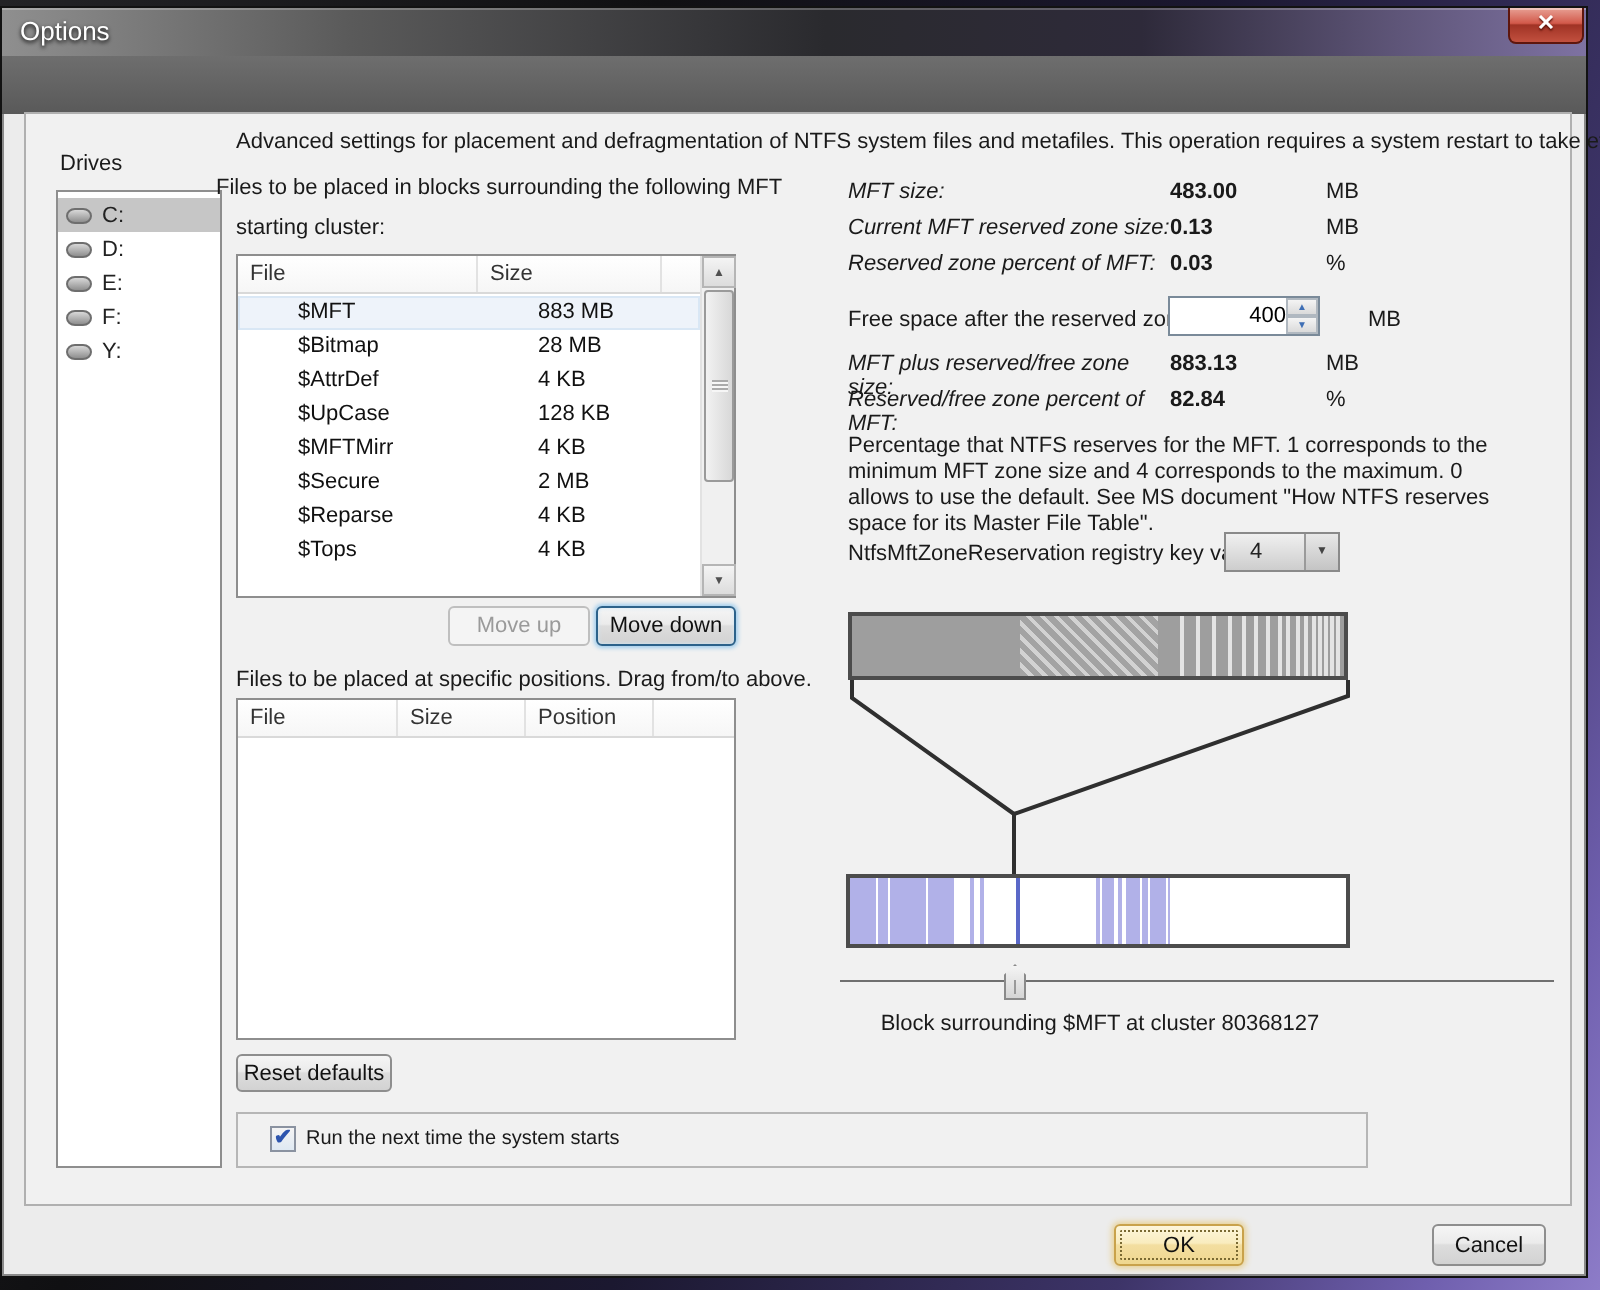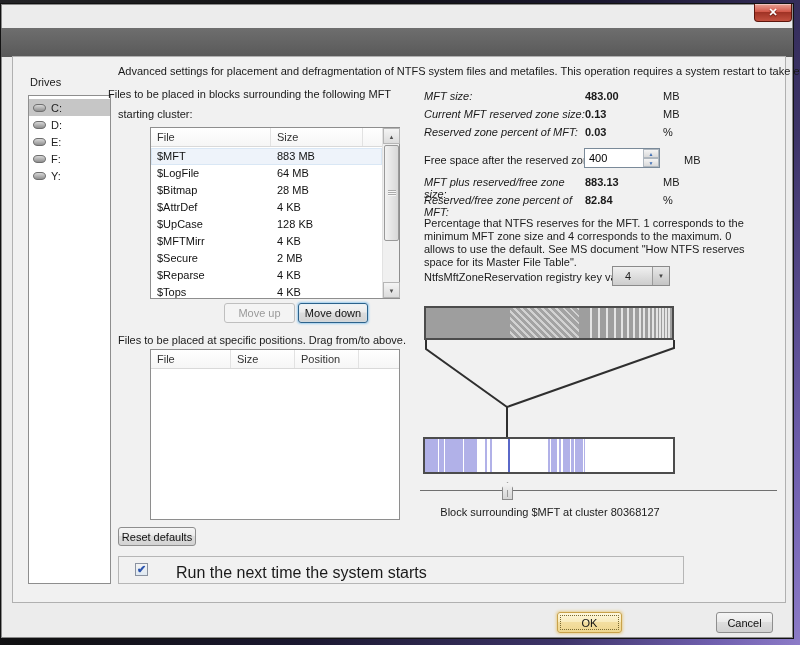--- a/index.html
+++ b/index.html
@@ -29,26 +29,26 @@
   .tabpage { position:absolute; left:12px; top:56px; width:774px; height:547px;
              background:#f1f1f1; border:1px solid #b0b0b0; }
   .lbl { position:absolute; font-size:11px; color:#1a1a1a; white-space:nowrap; }
   .listbox { position:absolute; background:#ffffff; border:1px solid #8e8e8e; padding-top:3px; }
   .drive-item { height:17px; display:flex; align-items:center; padding-left:4px; font-size:11px; color:#222; cursor:pointer; }
   .drive-item.sel { background:#c6c6c6; }
   .drive-icon { width:13px; height:8px; margin-right:5px; border:1px solid #6e6e6e; border-radius:45%/65%;
                 background: linear-gradient(180deg,#d8d8d8,#8f8f8f); }
   .tinput { position:absolute; border:1px solid #7a8a99; background:#fff; font-family:"Liberation Sans",sans-serif;
             font-size:11px; padding-left:4px; color:#111; }
-  .listwrap { position:absolute; background:#ffffff; border:1px solid #8e8e8e;margin-left:32px; }
+  .listwrap { position:absolute; background:#ffffff; border:1px solid #8e8e8e; }
   .lheader { height:19px; display:flex; border-bottom:1px solid #d9d9d9; background:linear-gradient(180deg,#ffffff,#f6f6f6); }
   .hc { font-size:11px; color:#333; line-height:18px; padding-left:6px; border-right:1px solid #e2e2e2; cursor:pointer; }
   .hc-last { flex:1; border-right:none; cursor:default; }
   .rows { position:absolute; left:0; top:20px; right:17px; bottom:0; overflow:hidden; }
-  .lrow { height:17px; display:flex; font-size:11px; color:#111; line-height:16px; cursor:pointer; }
+  .lrow { height:17px; display:flex; font-size:11px; color:#111; line-height:16px; cursor:pointer;padding-left:24px; }
   .lrow.sel { background:#eef3fa; box-shadow: inset 0 0 0 1px #d9e7f5; }
   .lrow .c1 { width:120px; padding-left:6px; }
   .lrow .c2 { padding-left:6px; }
   .vscroll { position:absolute; top:0; right:0; bottom:0; width:17px; background:#f0f0f0; border-left:1px solid #e2e2e2; }
   .sarrow { position:absolute; left:0; width:17px; height:16px; text-align:center; font-size:6px; color:#505050;
             line-height:16px; background:linear-gradient(180deg,#f4f4f4,#dcdcdc); border:1px solid #b5b5b5; cursor:pointer; }
   .sarrow.up { top:0; } .sarrow.down { bottom:0; }
   .sthumb { position:absolute; left:1px; top:17px; width:15px; height:96px; border:1px solid #9a9a9a; border-radius:2px;
             background:linear-gradient(90deg,#f2f2f2,#d8d8d8); cursor:pointer; }
   .grip { position:absolute; left:3px; top:44px; width:8px; height:6px;
@@ -60,21 +60,21 @@
   .btn.focusblue { border-color:#2c628b; box-shadow:0 0 2px 1px #9ecdee, inset 0 0 2px #cfe8f8; }
   .btn.ok { border-color:#c9a24b; background:linear-gradient(180deg,#fdf6dc 0%,#f9ecbe 45%,#f3deA0 50%,#efd78f 100%);
             box-shadow:0 0 3px 1px #e8cf8e; }
   .btn.ok::after { content:""; position:absolute; inset:2px; border:1px dotted #7a6a33; border-radius:1px; }
   .srow { height:18px; display:flex; font-size:11px; color:#1a1a1a; }
   .slabel { width:161px;font-style:italic; }
   .svalue { width:78px; font-weight:bold; }
   .sunit  { }
   .spinner { position:absolute; left:584px; top:148px; width:76px; height:20px; border:1px solid #7a8a99; background:#fff; }
   .spinner input { position:absolute; left:0; top:0; width:58px; height:18px; border:none; font-family:"Liberation Sans",sans-serif;
-                   font-size:11px; padding-left:4px; outline:none; }
+                   font-size:11px; padding-left:4px; outline:none;text-align:right; }
   .spinbtns { position:absolute; right:0; top:0; width:16px; height:18px; }
   .spinbtn { position:absolute; left:0; width:16px; height:9px; font-size:5px; color:#3f6fb5; text-align:center; line-height:9px;
              background:linear-gradient(180deg,#f4f4f4,#dadada); border:1px solid #b0b8c0; cursor:pointer; }
   .spinbtn.up { top:0; } .spinbtn.dn { bottom:0; }
   .note { position:absolute; left:424px; top:217px; width:340px; font-size:11px; line-height:13px; color:#1a1a1a; }
   .dropdown { position:absolute; left:612px; top:266px; width:58px; height:20px; border:1px solid #8a8a8a;
               background:linear-gradient(180deg,#f0f0f0,#cdcdcd); font-size:11px; cursor:pointer; }
   .dropdown .val { position:absolute; left:12px; top:3px; color:#222; }
   .dropdown .arrowbox { position:absolute; right:0; top:0; width:17px; height:18px; border-left:1px solid #9a9a9a;
                         text-align:center; font-size:6px; line-height:18px; color:#444;
@@ -87,29 +87,32 @@
   .cbar .stripe.dark { background:#5a68c8; }
   .slidertrack { position:absolute; left:420px; top:490px; width:357px; height:1px; background:#707070; }
   .sliderthumb { position:absolute; left:502px; top:482px; width:11px; height:18px; background:linear-gradient(180deg,#f4f4f4,#d5d5d5);
                  border:1px solid #8a8a8a; clip-path: polygon(50% 0, 100% 30%, 100% 100%, 0 100%, 0 30%); cursor:pointer; }
   .sliderthumb::after { content:""; position:absolute; left:4px; top:7px; width:1px; height:7px; background:#9a9a9a; }
   .caption { position:absolute; left:424px; top:506px; width:252px; text-align:center; font-size:11px; color:#1a1a1a; }
   .groupbox { position:absolute; left:118px; top:556px; width:566px; height:28px; border:1px solid #b6b6b6; }
   .checkbox { position:absolute; left:16px; top:6px; width:13px; height:13px; border:1px solid #8a92a0;
               background:linear-gradient(180deg,#f4f4f4,#dfe9f2); font-size:11px; line-height:11px; text-align:center;
               color:#2d55ae; font-weight:bold; cursor:pointer; }
-  .cbl { position:absolute; left:34px; top:7px; font-size:16px; color:#1a1a1a; white-space:nowrap; cursor:pointer;margin-left:23px; }
+  .cbl { position:absolute; left:34px; top:7px; font-size:10px; color:#1a1a1a; white-space:nowrap; cursor:pointer; }
   svg.funnel { position:absolute; left:420px; top:340px; }
 </style>
 </head>
 <body>
 
 <div class="screen">
 
   <div class="window"></div>
+  <div class="titlebar">
+    <span class="title">Options</span>
+  </div>
   <div class="closebtn">
     <span>✕</span>
   </div>
 
   <div class="darkband"></div>
   <div class="tabpage"></div>
 
   <div class="lbl" style="left:118px;top:65px">Advanced settings for placement and defragmentation of NTFS system files and metafiles. This operation requires a system restart to take effect.</div>
 
   <div class="lbl" style="left:30px;top:76px">Drives</div>
@@ -142,24 +145,20 @@
   <div class="listwrap" style="left:118px;top:127px;width:250px;height:172px">
     <div class="lheader">
       <span class="hc" style="width:120px">File</span>
       <span class="hc" style="width:92px">Size</span>
       <span class="hc hc-last"></span>
     </div>
     <div class="rows" id="file-rows">
         <div class="lrow sel">
           <span class="c1">$MFT</span>
           <span class="c2">883 MB</span>
-        </div>
-        <div class="lrow">
-          <span class="c1">$LogFile</span>
-          <span class="c2">64 MB</span>
         </div>
         <div class="lrow">
           <span class="c1">$Bitmap</span>
           <span class="c2">28 MB</span>
         </div>
         <div class="lrow">
           <span class="c1">$AttrDef</span>
           <span class="c2">4 KB</span>
         </div>
         <div class="lrow">

